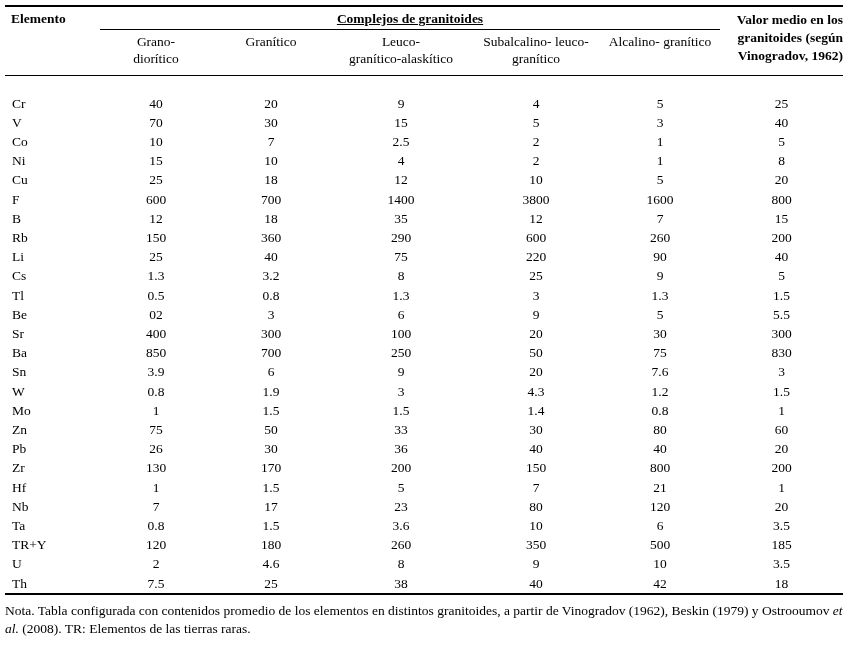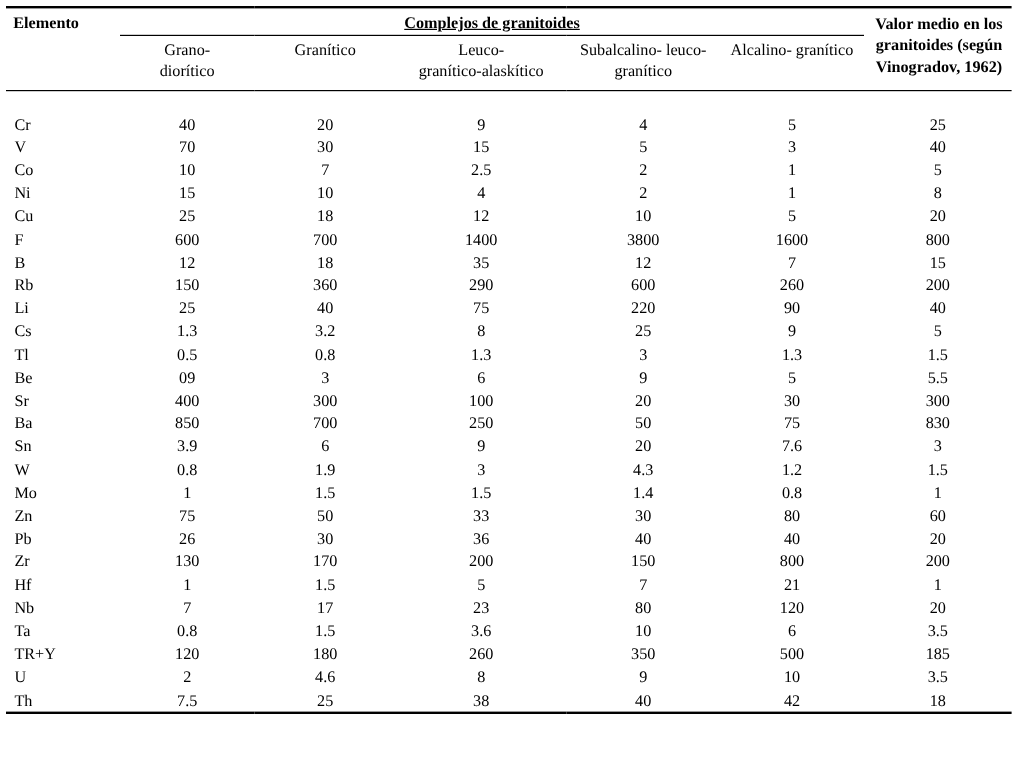--- a/index.html
+++ b/index.html
@@ -39,21 +39,21 @@
     padding: 4px 0 0 6px;
     border-bottom: 1px solid #000;
   }
   th.group-head {
     text-align: center;
     padding: 4px 0 2px 0;
     border-bottom: 1px solid #000;
     text-decoration: underline;
   }
   th.mean-head {
-    text-align: center;
+    text-align: right;
     white-space: pre-line;
     line-height: 1.32;
     padding: 4px 0 0 2px;
     border-bottom: 1px solid #000;
   }
   tr.subhead th {
     font-weight: normal;
     text-align: center;
     white-space: pre-line;
     line-height: 1.28;
@@ -211,21 +211,21 @@
           <td class="el">Tl</td>
           <td>0.5</td>
           <td>0.8</td>
           <td>1.3</td>
           <td>3</td>
           <td>1.3</td>
           <td>1.5</td>
         </tr>
         <tr>
           <td class="el">Be</td>
-          <td>09</td>
+          <td>02</td>
           <td>3</td>
           <td>6</td>
           <td>9</td>
           <td>5</td>
           <td>5.5</td>
         </tr>
         <tr>
           <td class="el">Sr</td>
           <td>400</td>
           <td>300</td>
@@ -347,14 +347,15 @@
           <td>7.5</td>
           <td>25</td>
           <td>38</td>
           <td>40</td>
           <td>42</td>
           <td>18</td>
         </tr>
       </tbody>
   </table>
 
+  <div class="note"><span>Nota. Tabla configurada con contenidos promedio de los elementos en distintos granitoides, a partir de Vinogradov (1962), Beskin (1979) y Ostrooumov </span><i>et al.</i><span> (2008). TR: Elementos de las tierras raras.</span></div>
 
 </div>
 
 </body></html>

